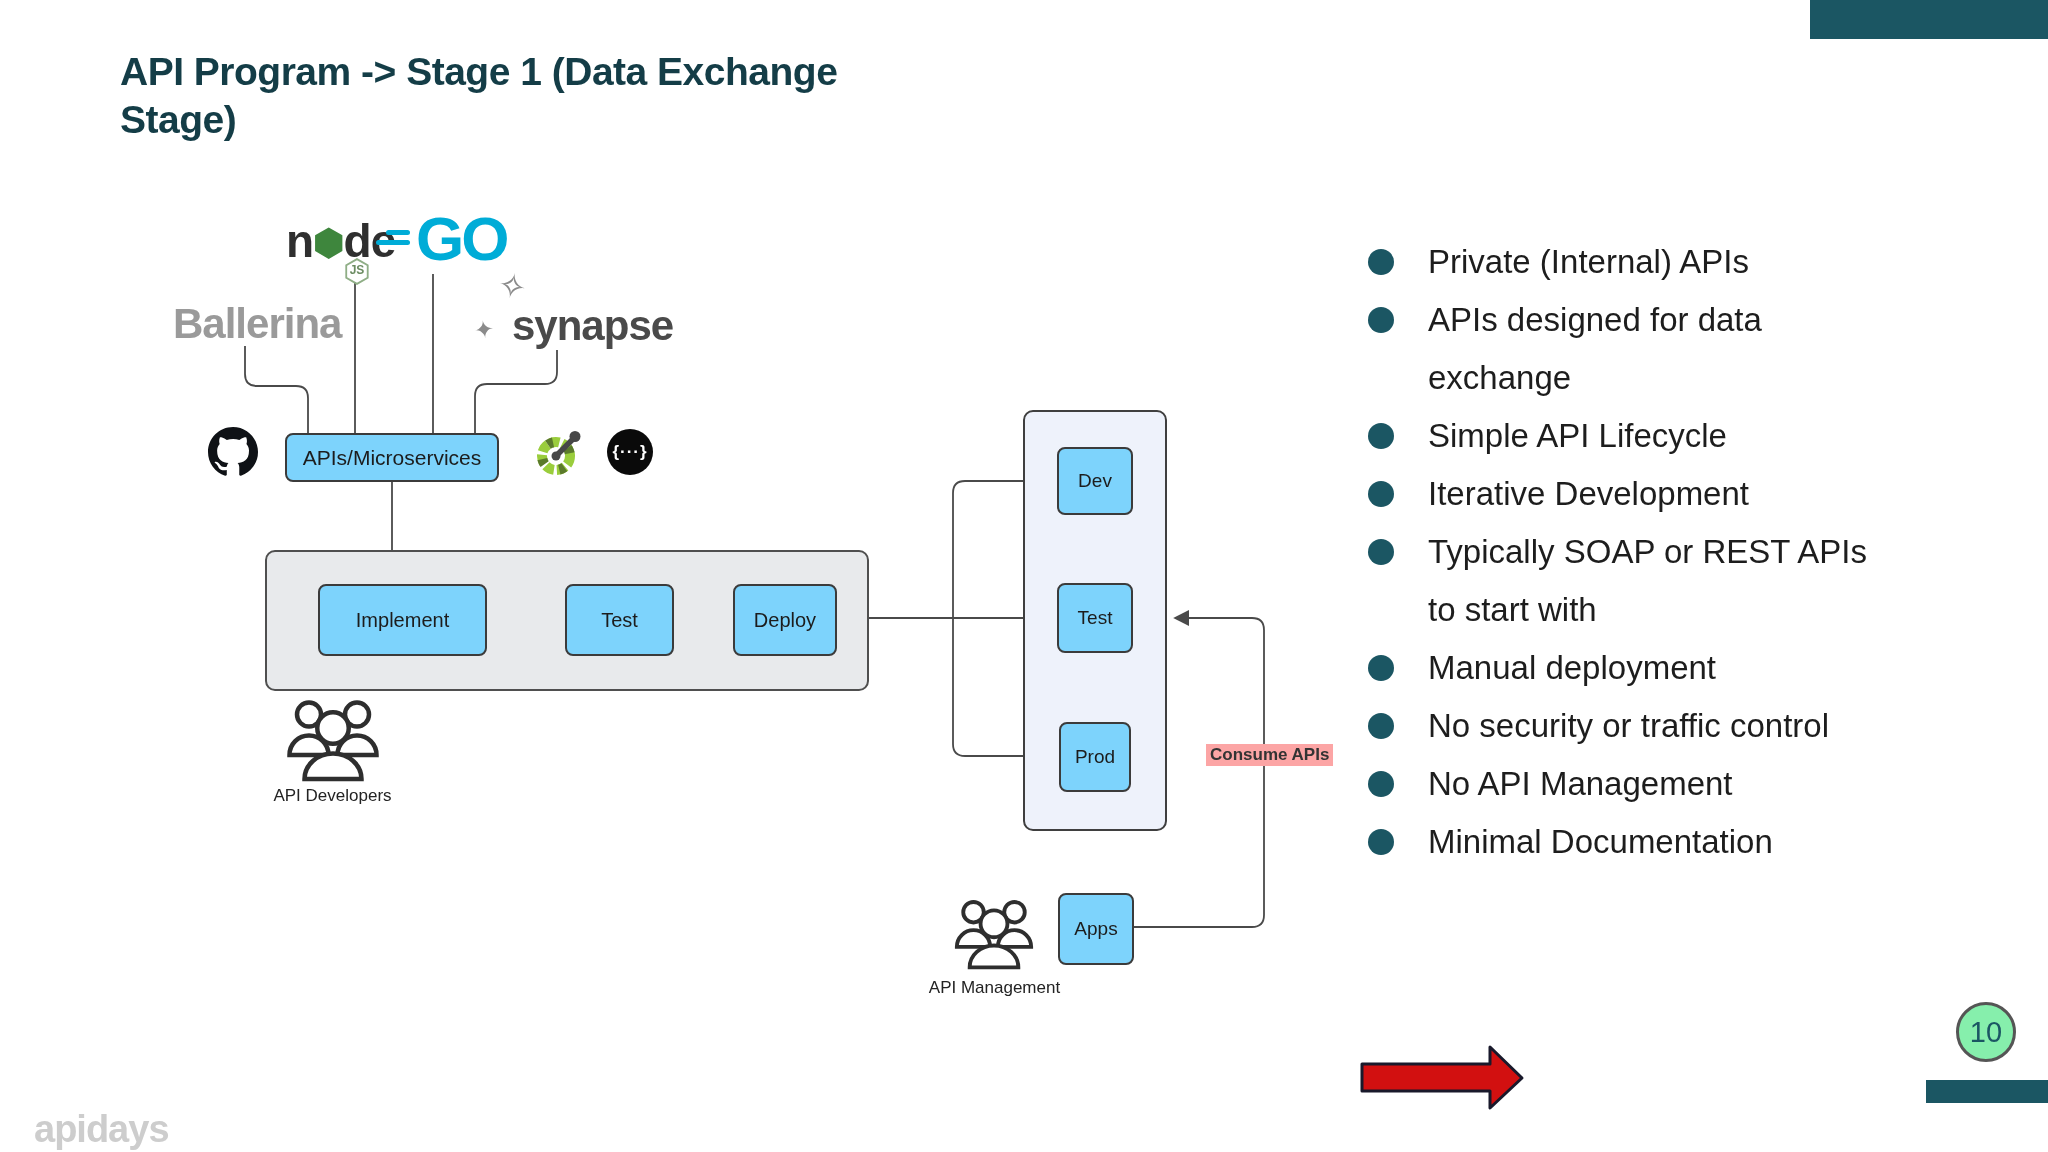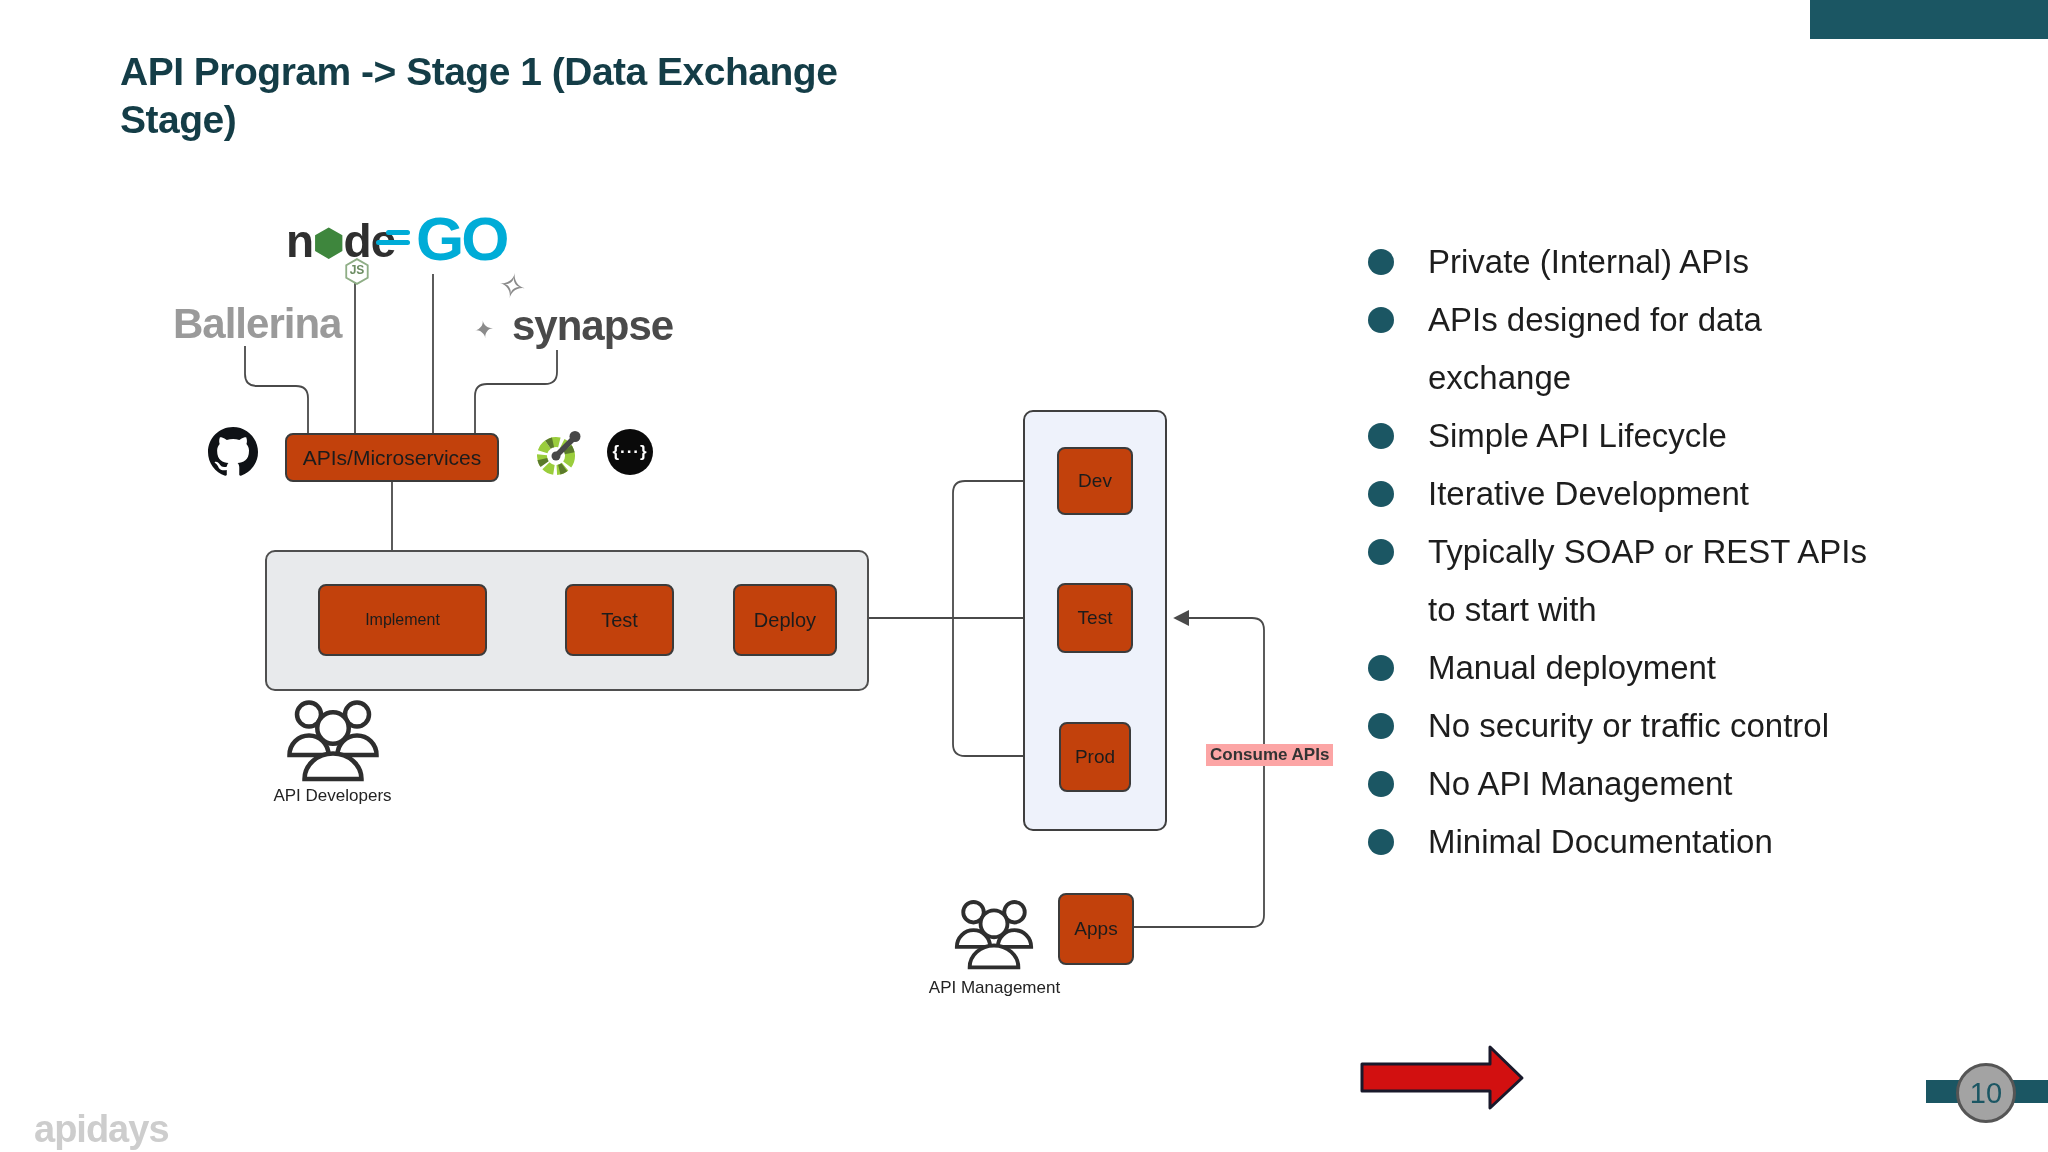--- a/index.html
+++ b/index.html
@@ -29,26 +29,26 @@
   .star{position:absolute;color:#8b8b8b;}
   .star.s1{left:498px;top:266px;font-size:34px;transform:rotate(12deg);}
   .star.s2{left:474px;top:316px;font-size:24px;transform:rotate(-8deg);}
   
   .gh-icon{position:absolute;left:208px;top:427px;width:50px;height:50px;}
   .openapi-icon{position:absolute;left:533px;top:428px;width:50px;height:50px;}
   .json-icon{position:absolute;left:607px;top:429px;width:46px;height:46px;border-radius:50%;
              background:#0a0a0a;display:flex;align-items:center;justify-content:center;}
   .json-icon span{color:#fff;font-size:17px;font-weight:700;letter-spacing:1px;}
   
-  .nbox{position:absolute;background:#c2410c;border:2px solid #3b3b3b;border-radius:8px;
+  .nbox{position:absolute;background:#7dd3fc;border:2px solid #3b3b3b;border-radius:8px;
         display:flex;align-items:center;justify-content:center;color:#1c1c1c;}
   .apis-box{left:285px;top:433px;width:210px;height:45px;font-size:21px;}
   .container-gray{position:absolute;left:265px;top:550px;width:600px;height:137px;background:#e8eaec;
                   border:2.5px solid #4f4f4f;border-radius:10px;}
-  .box-implement{left:318px;top:584px;width:165px;height:68px;font-size:16px;}
+  .box-implement{left:318px;top:584px;width:165px;height:68px;font-size:20px;}
   .box-test{left:565px;top:584px;width:105px;height:68px;font-size:20px;}
   .box-deploy{left:733px;top:584px;width:100px;height:68px;font-size:20px;}
   .container-env{position:absolute;left:1023px;top:410px;width:140px;height:417px;background:#eef2fb;
                  border:2px solid #3f3f3f;border-radius:10px;}
   .box-dev{left:1057px;top:447px;width:72px;height:64px;font-size:19px;}
   .box-test-env{left:1057px;top:583px;width:72px;height:66px;font-size:19px;}
   .box-prod{left:1059px;top:722px;width:68px;height:66px;font-size:19px;}
   .box-apps{left:1058px;top:893px;width:72px;height:68px;font-size:19px;}
   
   .people{position:absolute;}
@@ -61,22 +61,22 @@
                  background:#fca5a5;padding:1px 4px;}
   
   .bullets{position:absolute;left:1368px;top:233px;width:540px;list-style:none;margin:0;padding:0;}
   .bullets li{display:flex;align-items:flex-start;}
   .dot{width:26px;height:26px;border-radius:50%;background:#1B5663;flex:0 0 26px;margin:16px 34px 0 0;}
   .btext{width:440px;font-size:33px;line-height:58px;color:#1d1d1d;}
   
   .red-arrow{position:absolute;left:1358px;top:1040px;width:170px;height:72px;}
   
   .page-bar{position:absolute;left:1926px;top:1080px;width:122px;height:23px;background:#1B5663;}
-  .page-circle{position:absolute;left:1956px;top:1063px;width:54px;height:54px;border-radius:50%;
-               background:#a3a3a3;border:3px solid #555;display:flex;align-items:center;justify-content:center;
+  .page-circle{position:absolute;left:1956px;top:1002px;width:54px;height:54px;border-radius:50%;
+               background:#86efac;border:3px solid #555;display:flex;align-items:center;justify-content:center;
                font-size:29px;color:#1B5663;}
   .brand{position:absolute;left:34px;top:1108px;font-size:38px;font-weight:700;color:#cdcdcd;letter-spacing:-1px;}
 </style>
 </head>
 <body>
 
 <div class="canvas">
 
   <div class="top-bar"></div>
 

